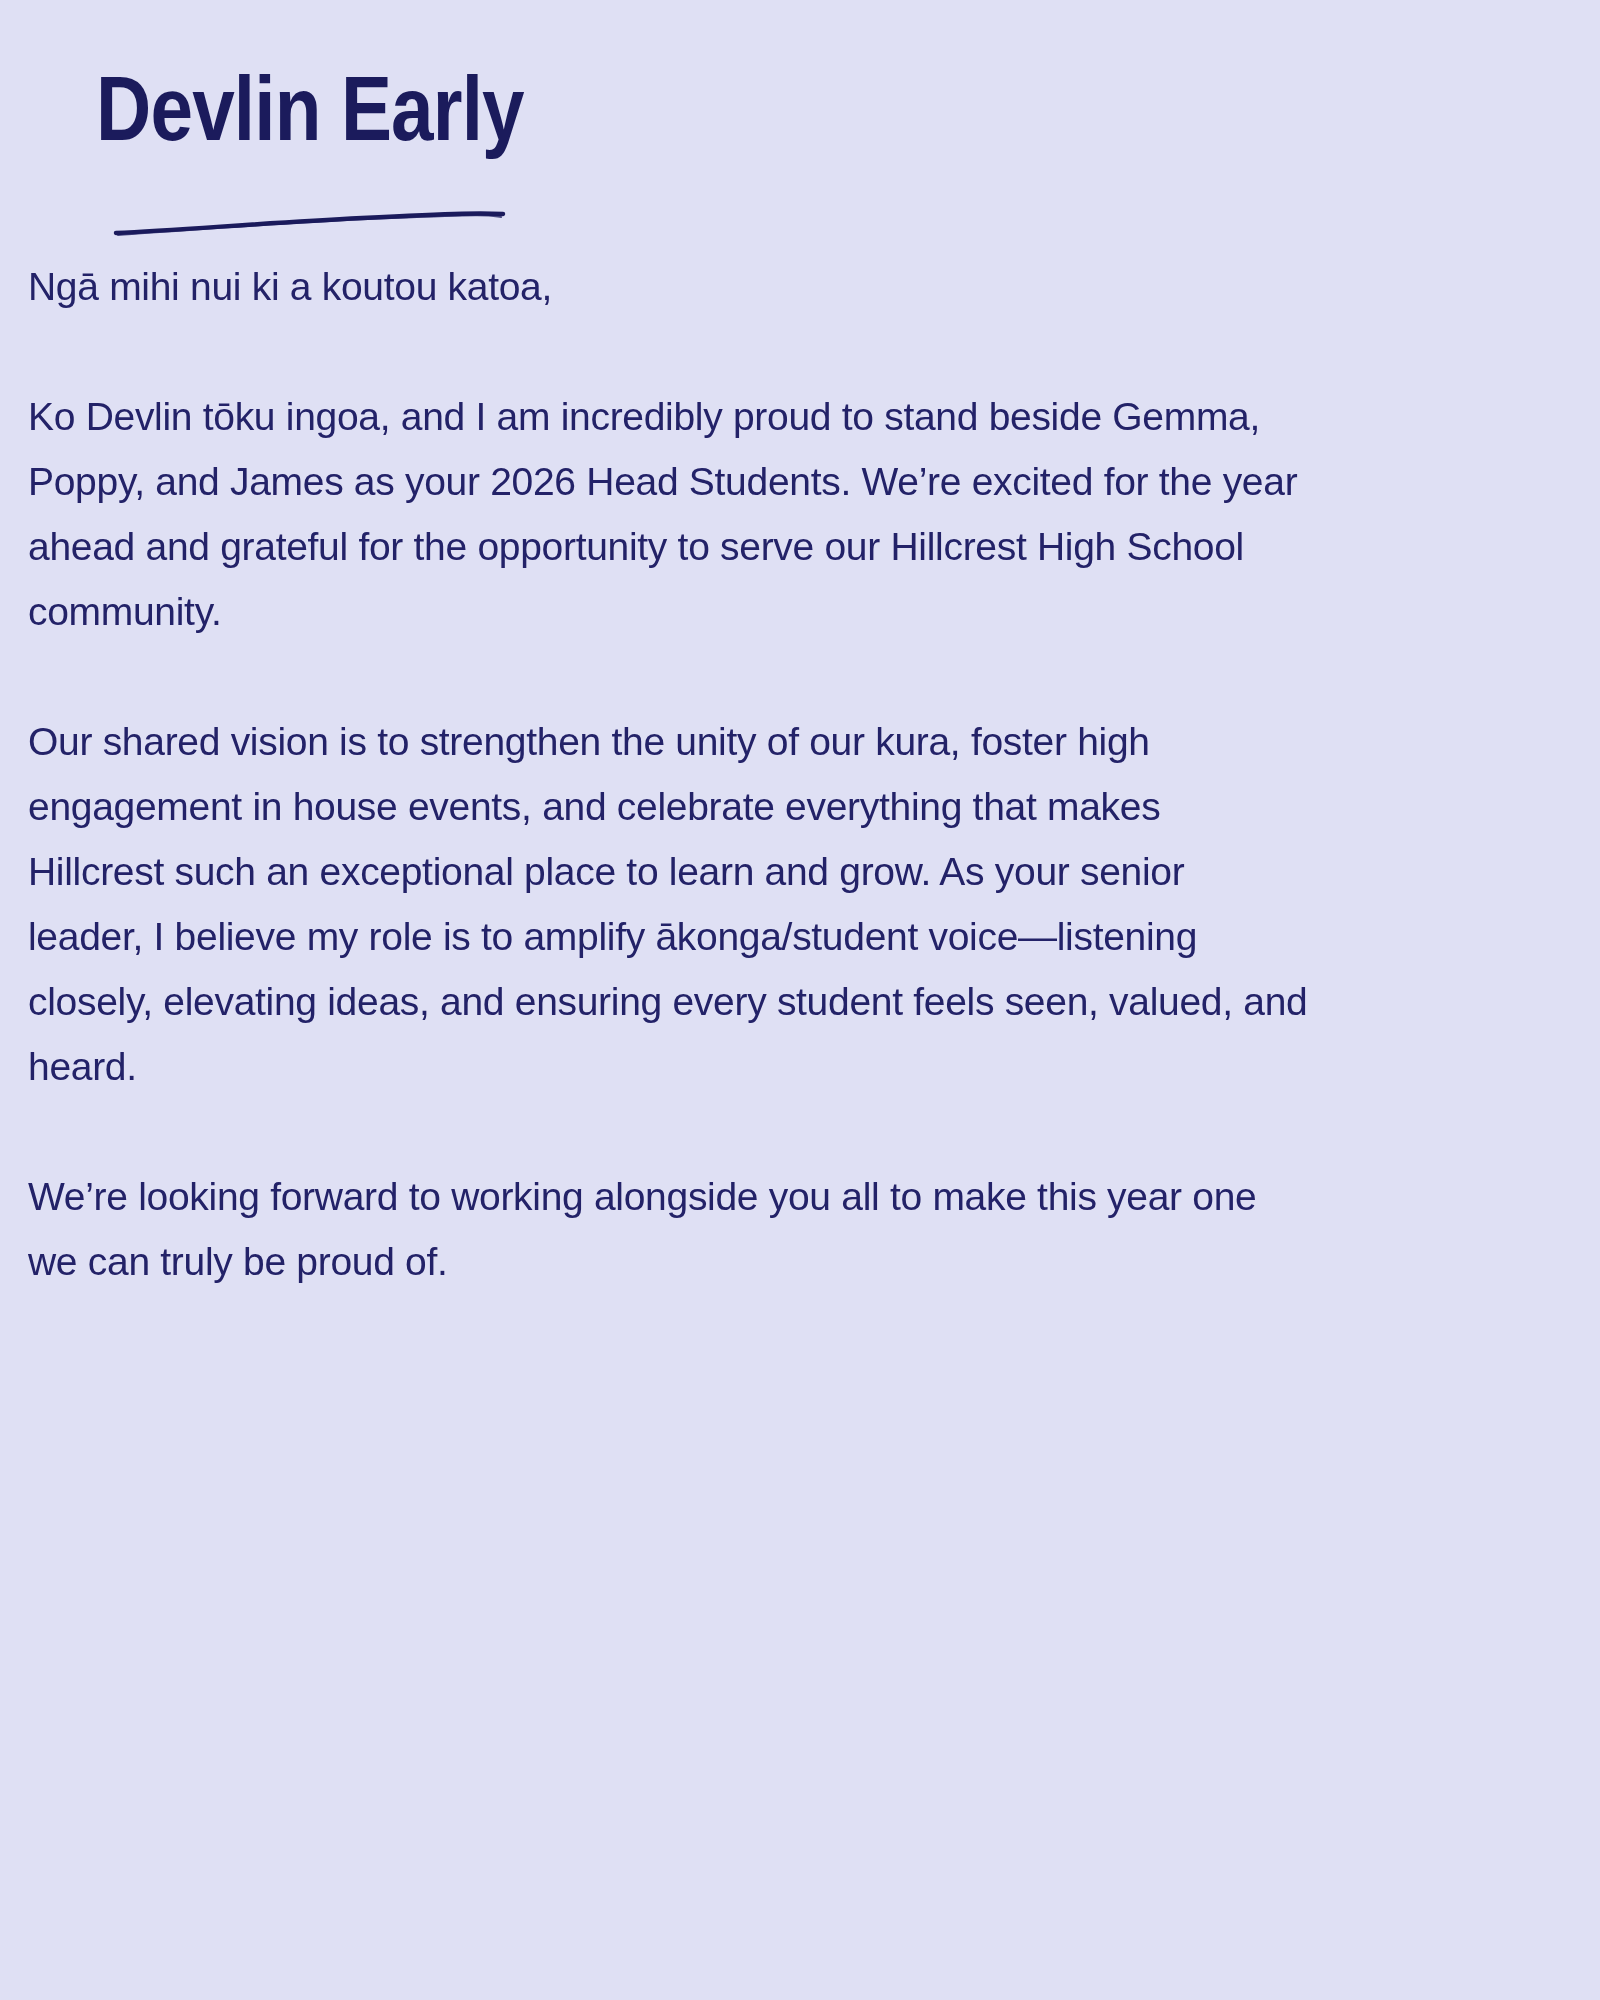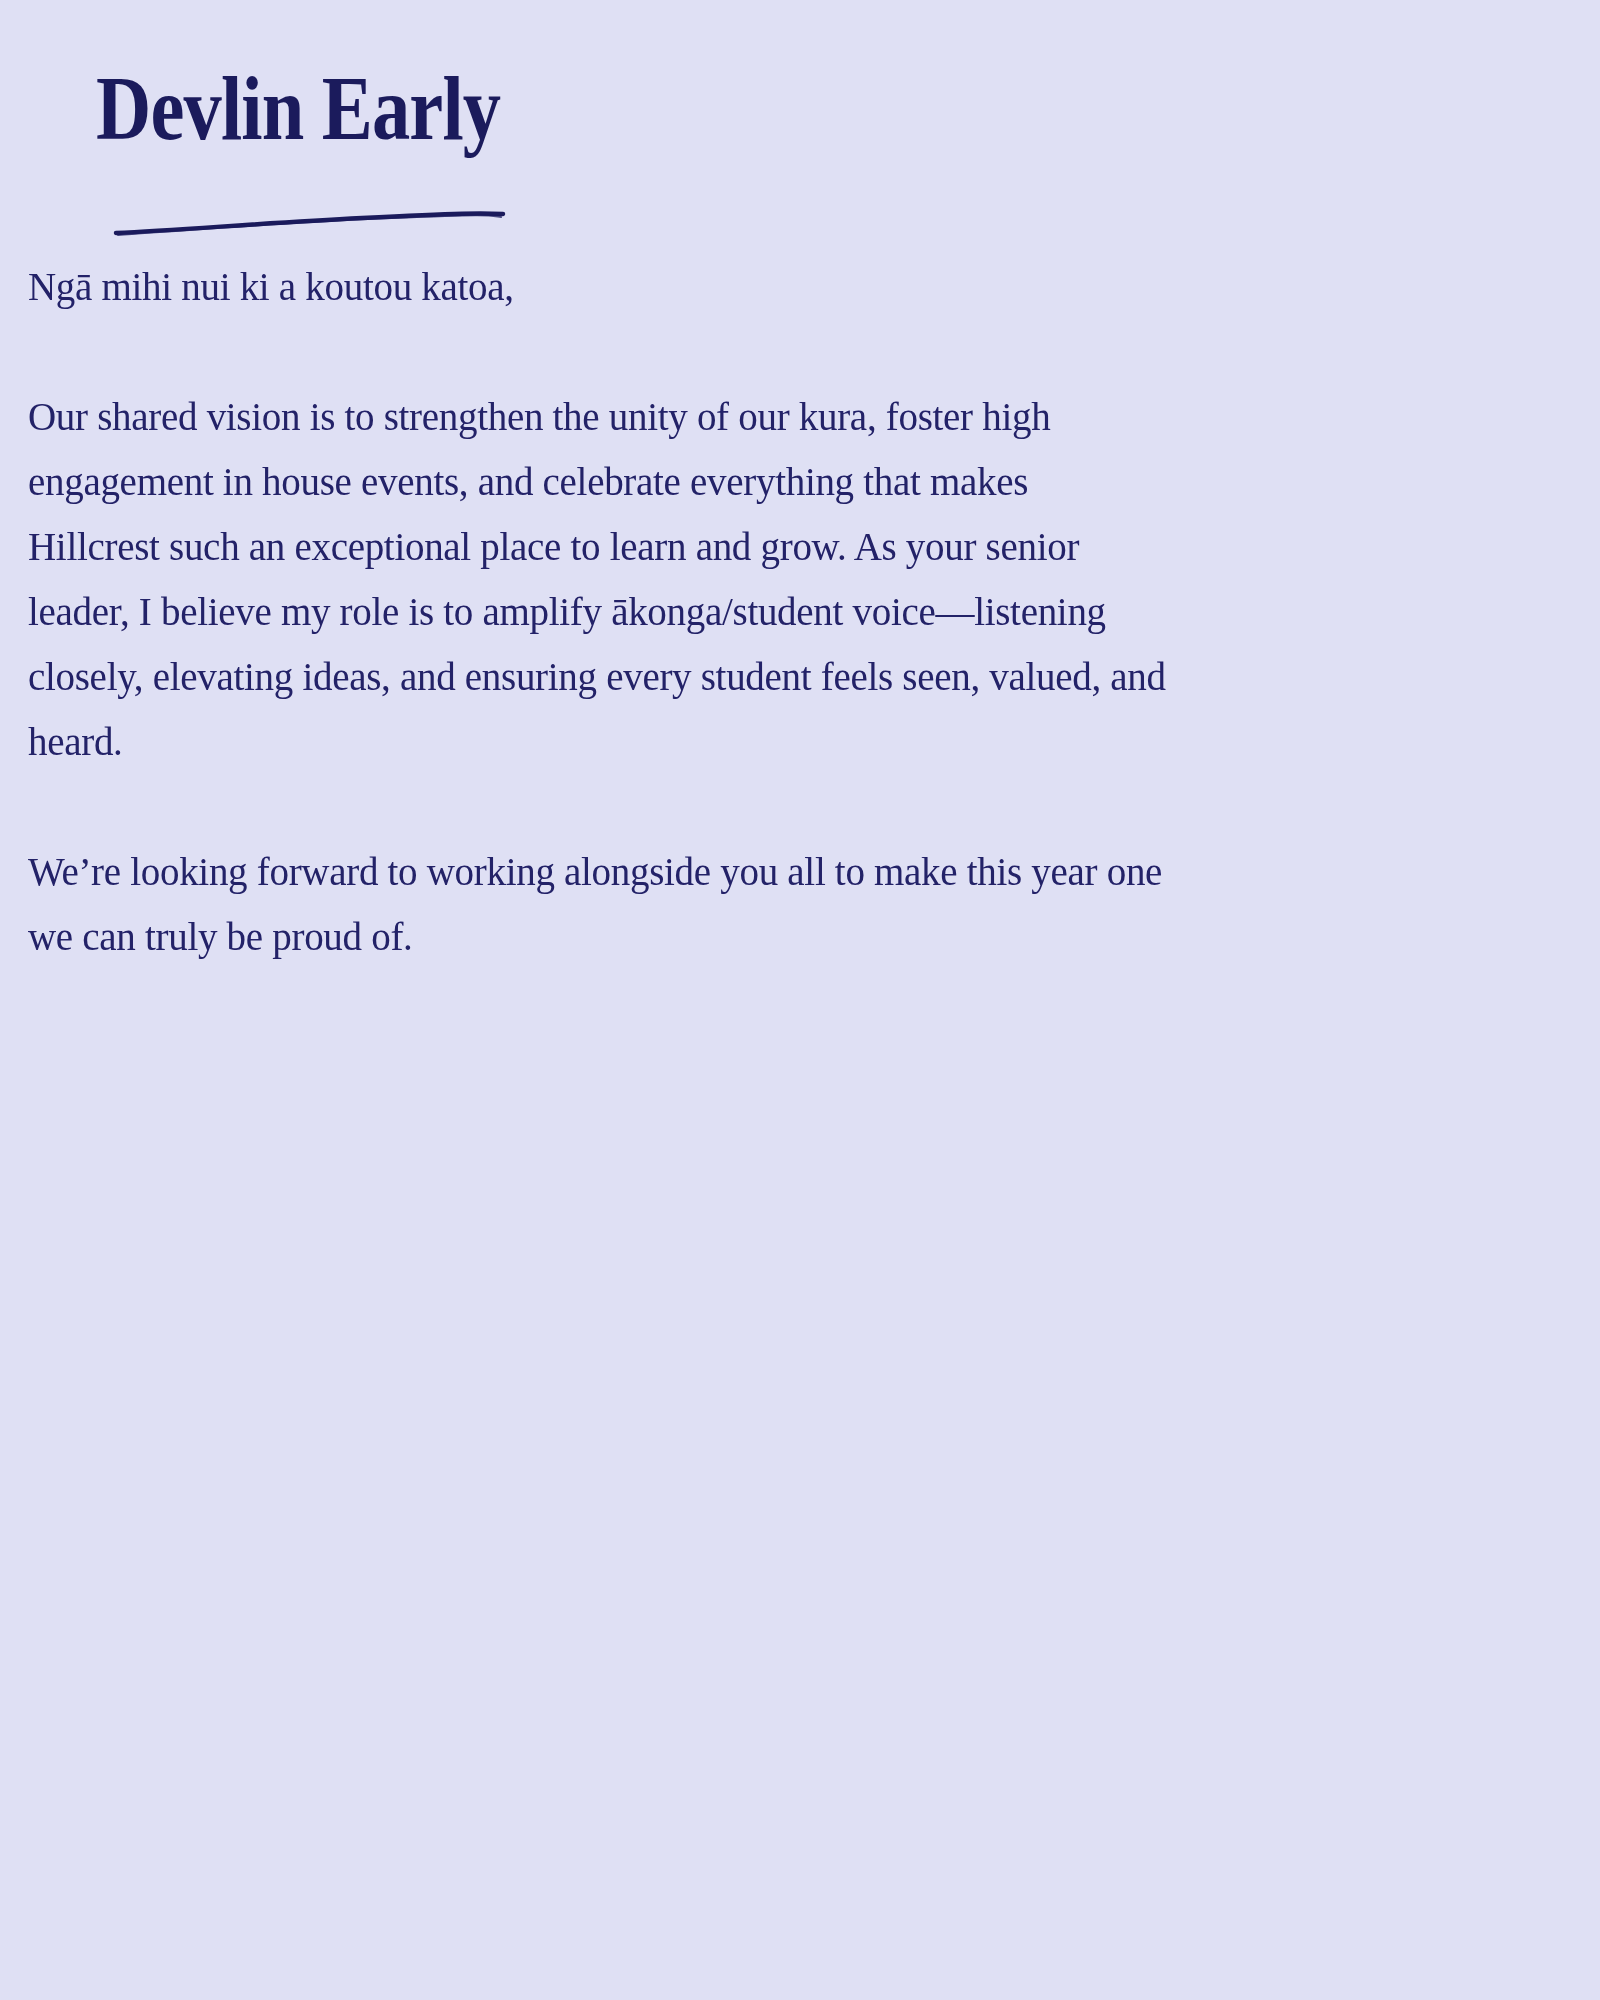--- a/index.html
+++ b/index.html
@@ -13,21 +13,20 @@
     width: 1600px;
     height: 2000px;
     background: var(--bg, #dfe0f4);
     font-family: "Liberation Sans", sans-serif;
     overflow: hidden;
   }
   .page {
     position: relative;
     width: 1600px;
     height: 1940px;
-    font-family: Liberation Serif, serif;
   }
   .page-title {
     margin: 0;
     padding: 64px 0 0 113px;
     font-size: 90px;
     line-height: 90px;
     font-weight: bold;
     letter-spacing: -1px;
     color: var(--heading, #1b1b5c);
     transform: scaleX(0.85);
@@ -63,20 +62,24 @@
 
   <h1 class="page-title">Devlin Early</h1>
 
   <svg class="squiggle" width="395" height="34" viewBox="0 0 395 34" aria-hidden="true">
     <path d="M4 27 C 70 24, 150 17, 250 12 S 370 7, 391 8" stroke-width="4.5"></path>
     <path d="M6 29 C 90 23, 180 16, 280 12 S 375 9, 389 11" stroke-width="2" opacity="0.75"></path>
   </svg>
 
   <p class="body-text first">Ngā mihi nui ki a koutou katoa,</p>
 
+  <p class="body-text">Ko Devlin tōku ingoa, and I am incredibly proud to stand beside Gemma,
+Poppy, and James as your 2026 Head Students. We’re excited for the year
+ahead and grateful for the opportunity to serve our Hillcrest High School
+community.</p>
 
   <p class="body-text">Our shared vision is to strengthen the unity of our kura, foster high
 engagement in house events, and celebrate everything that makes
 Hillcrest such an exceptional place to learn and grow. As your senior
 leader, I believe my role is to amplify ākonga/student voice—listening
 closely, elevating ideas, and ensuring every student feels seen, valued, and
 heard.</p>
 
 
   <p class="body-text">We’re looking forward to working alongside you all to make this year one

